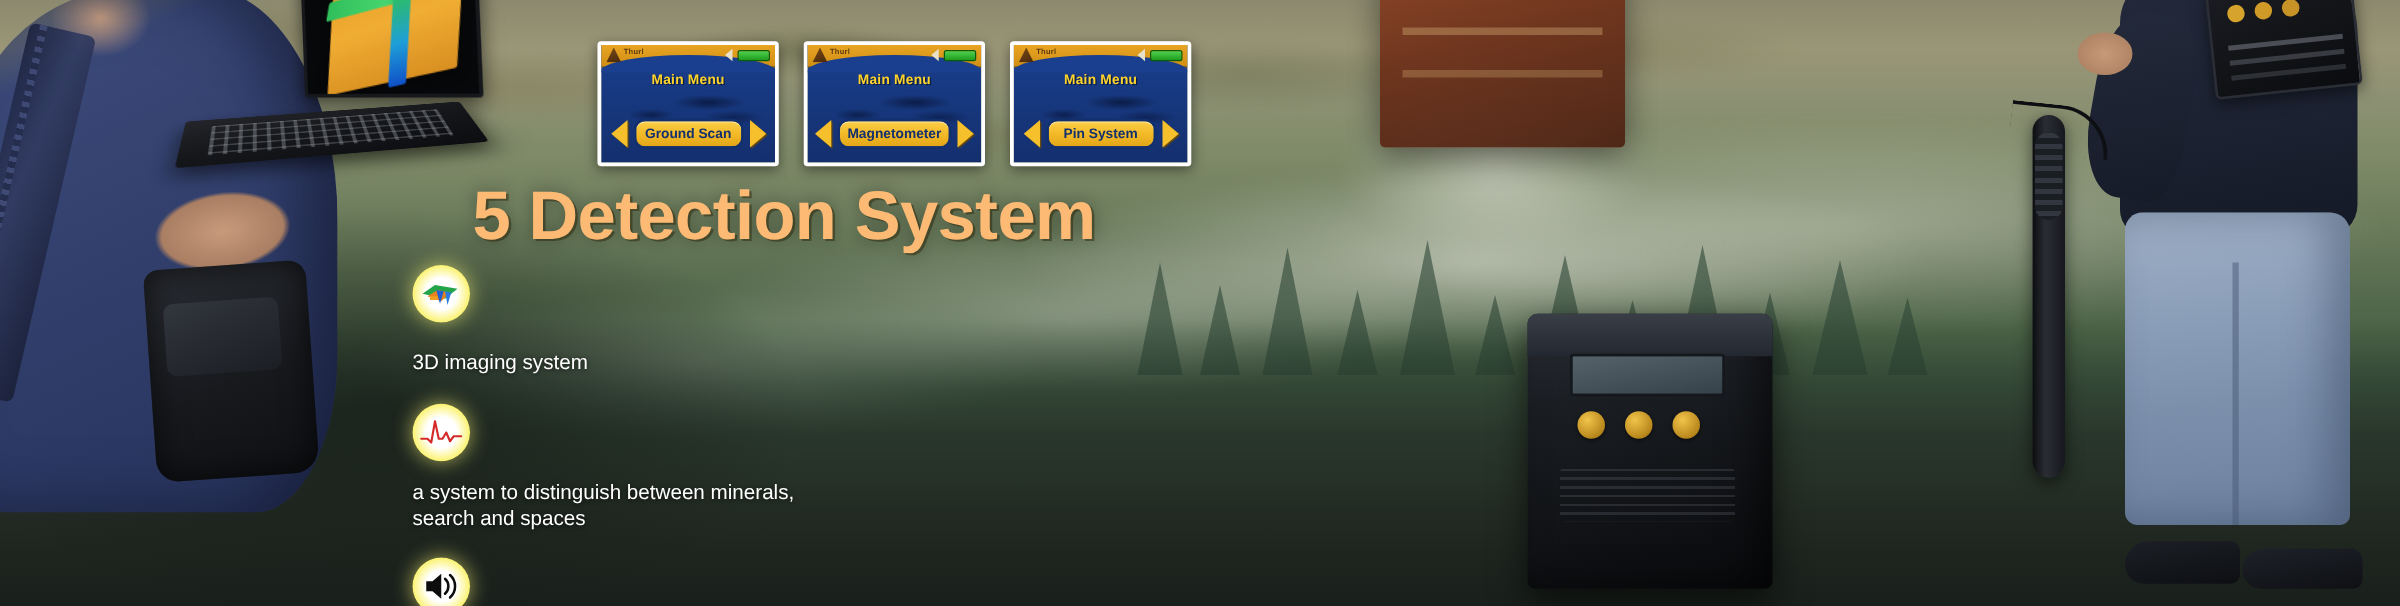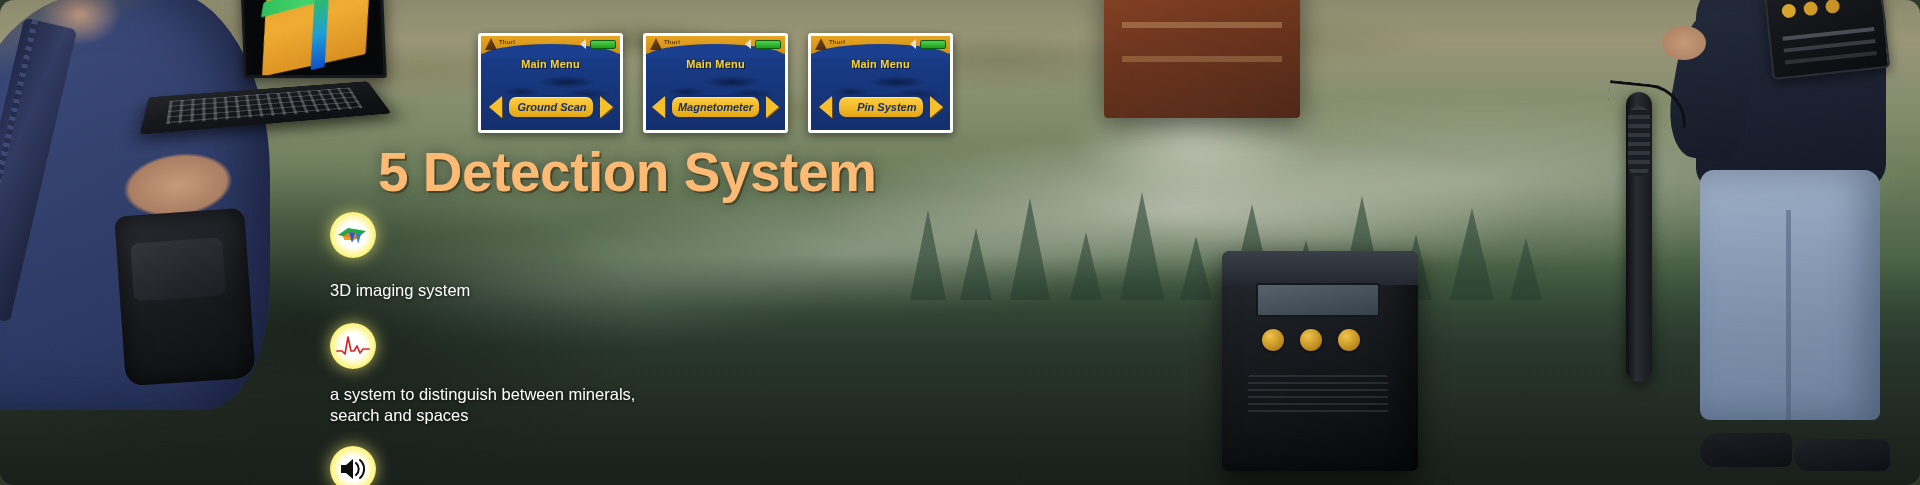--- a/index.html
+++ b/index.html
@@ -6,21 +6,20 @@
   html,body { width:1920px; height:485px; overflow:hidden; }
   body {
     font-family:"Liberation Sans", sans-serif;
     background:#2e3a2a;
     position:relative;
   }
   #banner {
     position:relative;
     width:1920px; height:485px;
     overflow:hidden;
-    border-radius:14px;
   }
 
   
   .bg-base {
     position:absolute; inset:0;
     background:
       linear-gradient(180deg,
         #8c8a6e 0%,
         #9a9677 8%,
         #8d9173 16%,
@@ -365,24 +364,23 @@
   .arrow-l{ border-width:11px 13px 11px 0; border-color:transparent #f5c02c transparent transparent; }
   .arrow-r{ border-width:11px 0 11px 13px; border-color:transparent transparent transparent #f5c02c; }
   .menu-btn{
     background:linear-gradient(180deg,#fbce48 0%, #f3ba28 50%, #e3a618 100%);
     border:2px solid #12306e;
     border-radius:9px;
     color:#12306e;
     font-size:11px; font-weight:bold;
     padding:4px 6px;
     min-width:88px;
-    text-align:right;
+    text-align:center;
     box-shadow:inset 0 1px 0 rgba(255,255,255,.5);
     white-space:nowrap;
-    font-style:italic;
   }
 
   
   .headline{
     position:absolute; left:378px; top:140px;
     font-size:55px;
     font-weight:bold;
     color:#fdba74;
     letter-spacing:-0.5px;
     text-shadow:

